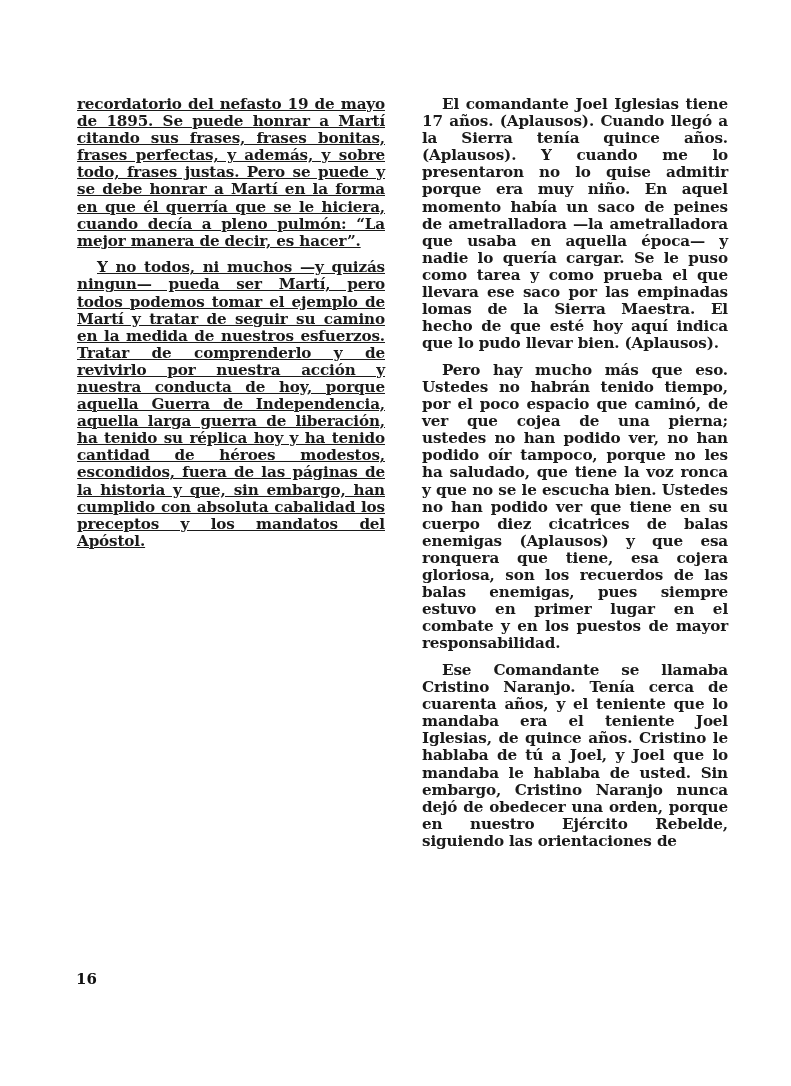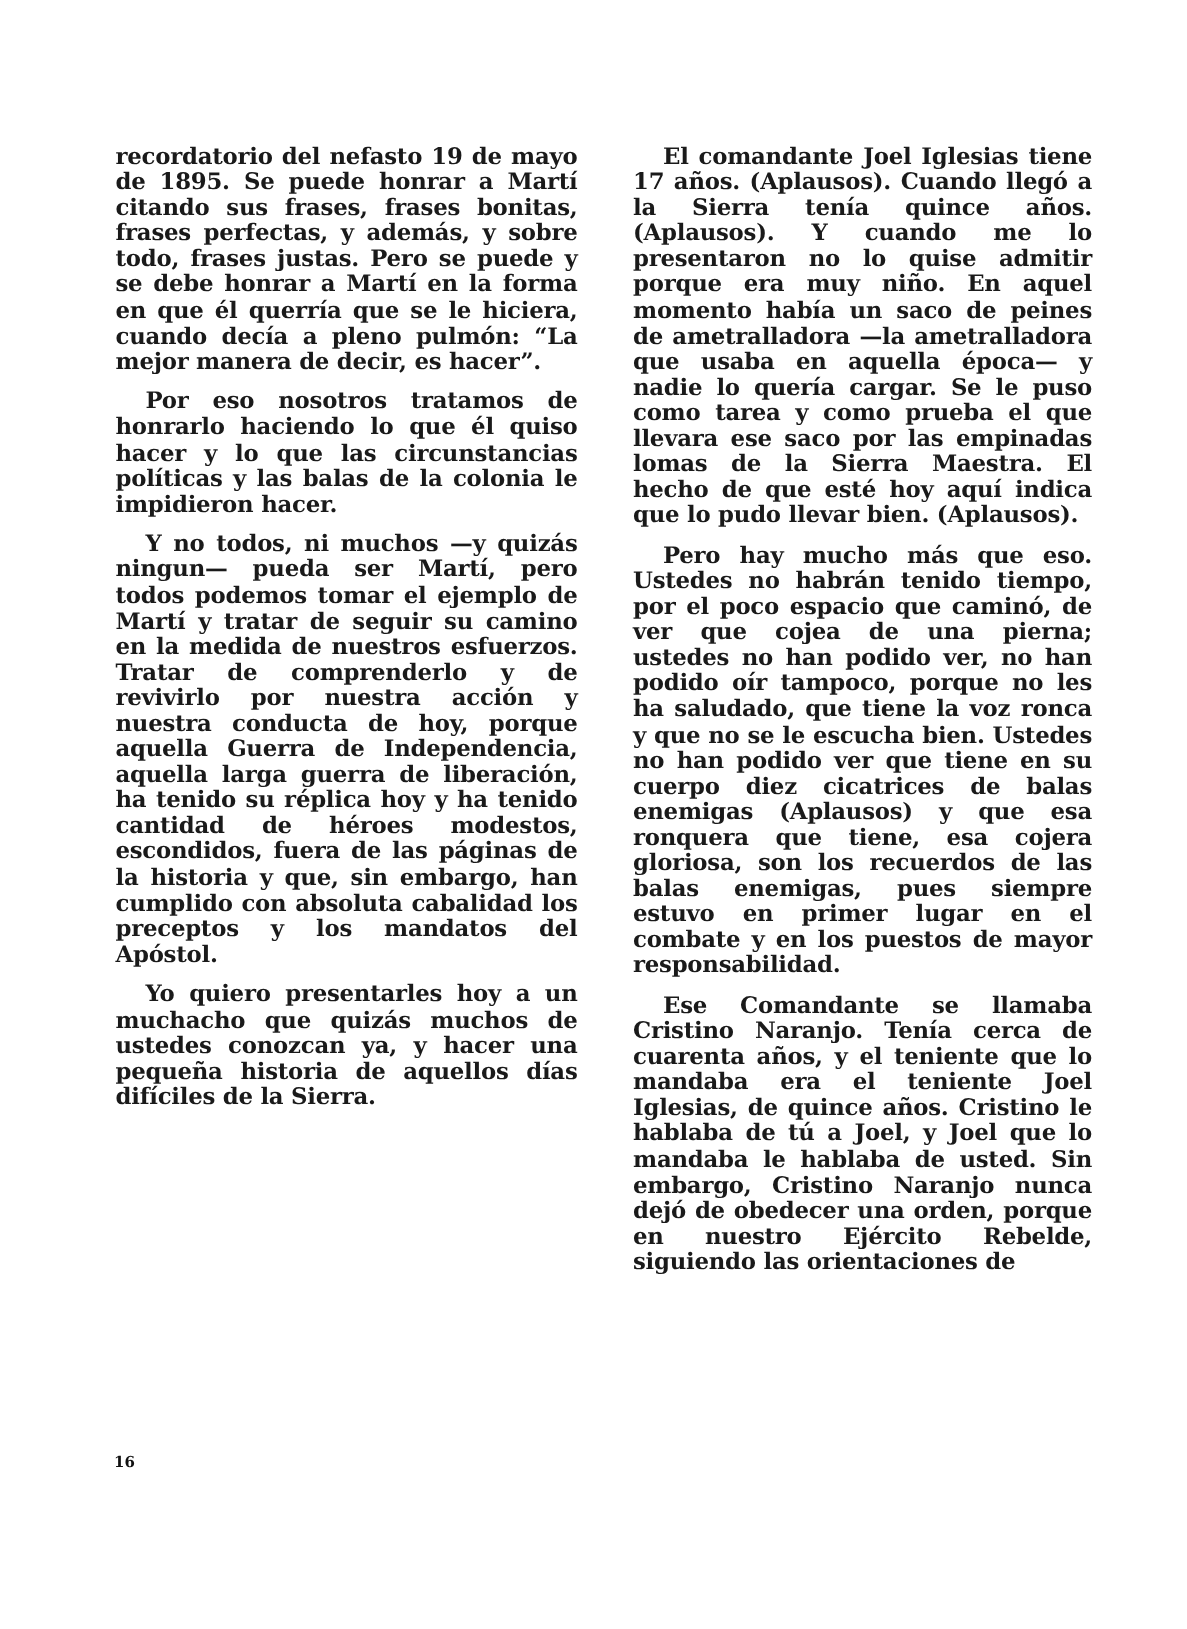--- a/index.html
+++ b/index.html
@@ -4,37 +4,35 @@
 <style>
   html, body { margin: 0; padding: 0; background: #ffffff; }
   body { width: 791px; height: 1086px; position: relative; overflow: hidden; }
   .page { position: absolute; left: 0; top: 0; width: 791px; height: 1086px; background: #fff; }
   .col {
     position: absolute; top: 96px;
     font-family: "DejaVu Serif", serif;
     font-size: 15.2px; line-height: 17.1px; color: #1a1a1a;
     font-weight: bold;
   }
-  .col-left { left: 77px; width: 308px; }
+  .col-left { left: 77px; width: 308px; text-decoration: underline; }
   .col-right { left: 422px; width: 306px; }
   .col p { margin: 0 0 9.5px 0; text-align: justify; text-indent: 20px; hyphens: manual; letter-spacing: -0.15px; }
   .page-number {
     position: absolute; left: 76px; top: 970px;
-    font-family: "DejaVu Serif", serif; font-weight: bold; font-size: 10px; color: #111;
+    font-family: "DejaVu Serif", serif; font-weight: bold; font-size: 15px; color: #111;
   }
 </style>
 </head>
 <body>
 
 <div class="page">
   <div class="col col-left">
     <p class="first" style="text-indent:0">recordatorio del nefasto 19 de mayo de 1895. Se puede honrar a Martí citando sus frases, frases bonitas, frases perfectas, y además, y sobre todo, frases justas. Pero se puede y se debe honrar a Martí en la forma en que él querría que se le hiciera, cuando decía a pleno pulmón: “La mejor manera de decir, es hacer”.</p>
-    <p>Por eso nosotros tratamos de honrarlo haciendo lo que él quiso hacer y lo que las circunstancias políticas y las balas de la colonia le impidieron hacer.</p>
     <p>Y no todos, ni muchos —y quizás ningun— pueda ser Martí, pero todos podemos tomar el ejemplo de Martí y tratar de seguir su camino en la medida de nuestros esfuerzos. Tratar de comprenderlo y de revivirlo por nuestra acción y nuestra conducta de hoy, porque aquella Guerra de Independencia, aquella larga guerra de liberación, ha tenido su réplica hoy y ha tenido cantidad de héroes modestos, escondidos, fuera de las páginas de la historia y que, sin embargo, han cumplido con absoluta cabalidad los preceptos y los mandatos del Apóstol.</p>
-    <p>Yo quiero presentarles hoy a un muchacho que quizás muchos de ustedes conozcan ya, y hacer una pequeña historia de aquellos días difíciles de la Sierra.</p>
   </div>
   <div class="col col-right">
     <p>El comandante Joel Iglesias tiene 17 años. (Aplausos). Cuando llegó a la Sierra tenía quince años. (Aplausos). Y cuando me lo presentaron no lo quise admitir porque era muy niño. En aquel momento había un saco de peines de ametralladora —la ametralladora que usaba en aquella época— y nadie lo quería cargar. Se le puso como tarea y como prueba el que llevara ese saco por las empinadas lomas de la Sierra Maestra. El hecho de que esté hoy aquí indica que lo pudo llevar bien. (Aplausos).</p>
     <p>Pero hay mucho más que eso. Ustedes no habrán tenido tiempo, por el poco espacio que caminó, de ver que cojea de una pierna; ustedes no han podido ver, no han podido oír tampoco, porque no les ha saludado, que tiene la voz ronca y que no se le escucha bien. Ustedes no han podido ver que tiene en su cuerpo diez cicatrices de balas enemigas (Aplausos) y que esa ronquera que tiene, esa cojera gloriosa, son los recuerdos de las balas enemigas, pues siempre estuvo en primer lugar en el combate y en los puestos de mayor responsabilidad.</p>
     <p>Ese Comandante se llamaba Cristino Naranjo. Tenía cerca de cuarenta años, y el teniente que lo mandaba era el teniente Joel Iglesias, de quince años. Cristino le hablaba de tú a Joel, y Joel que lo mandaba le hablaba de usted. Sin embargo, Cristino Naranjo nunca dejó de obedecer una orden, porque en nuestro Ejército Rebelde, siguiendo las orientaciones de</p>
   </div>
   <div class="page-number">16</div>
 </div>
 
 </body></html>

